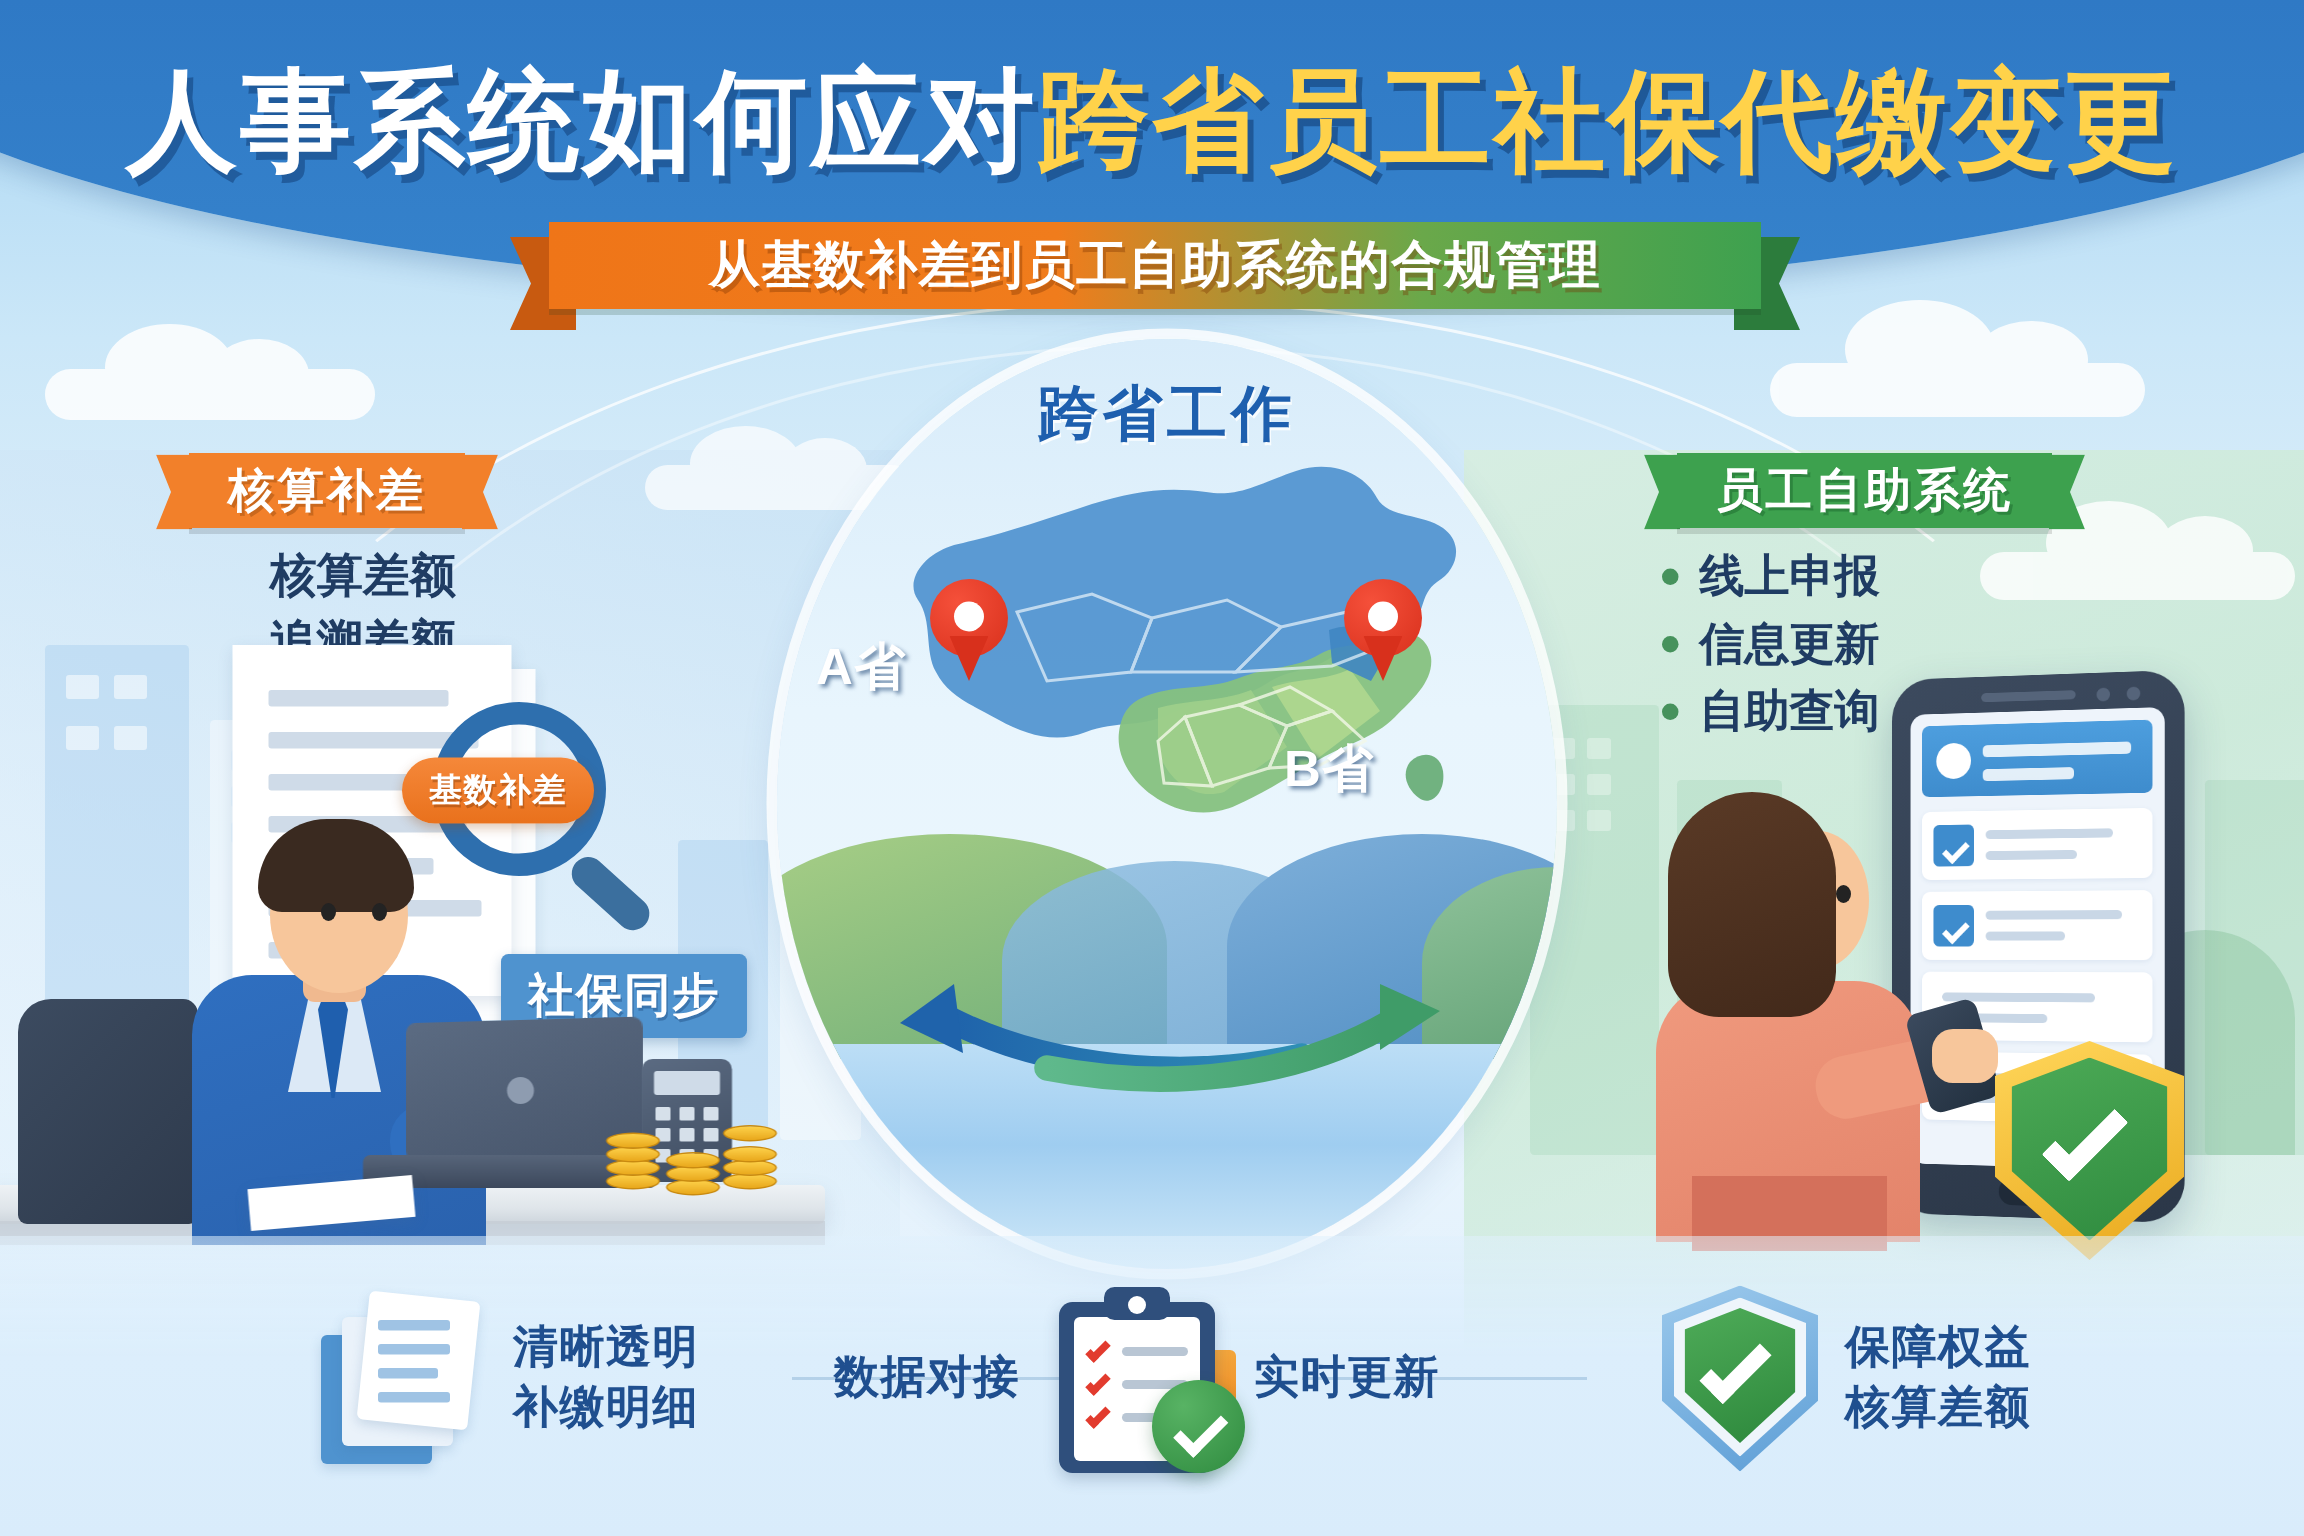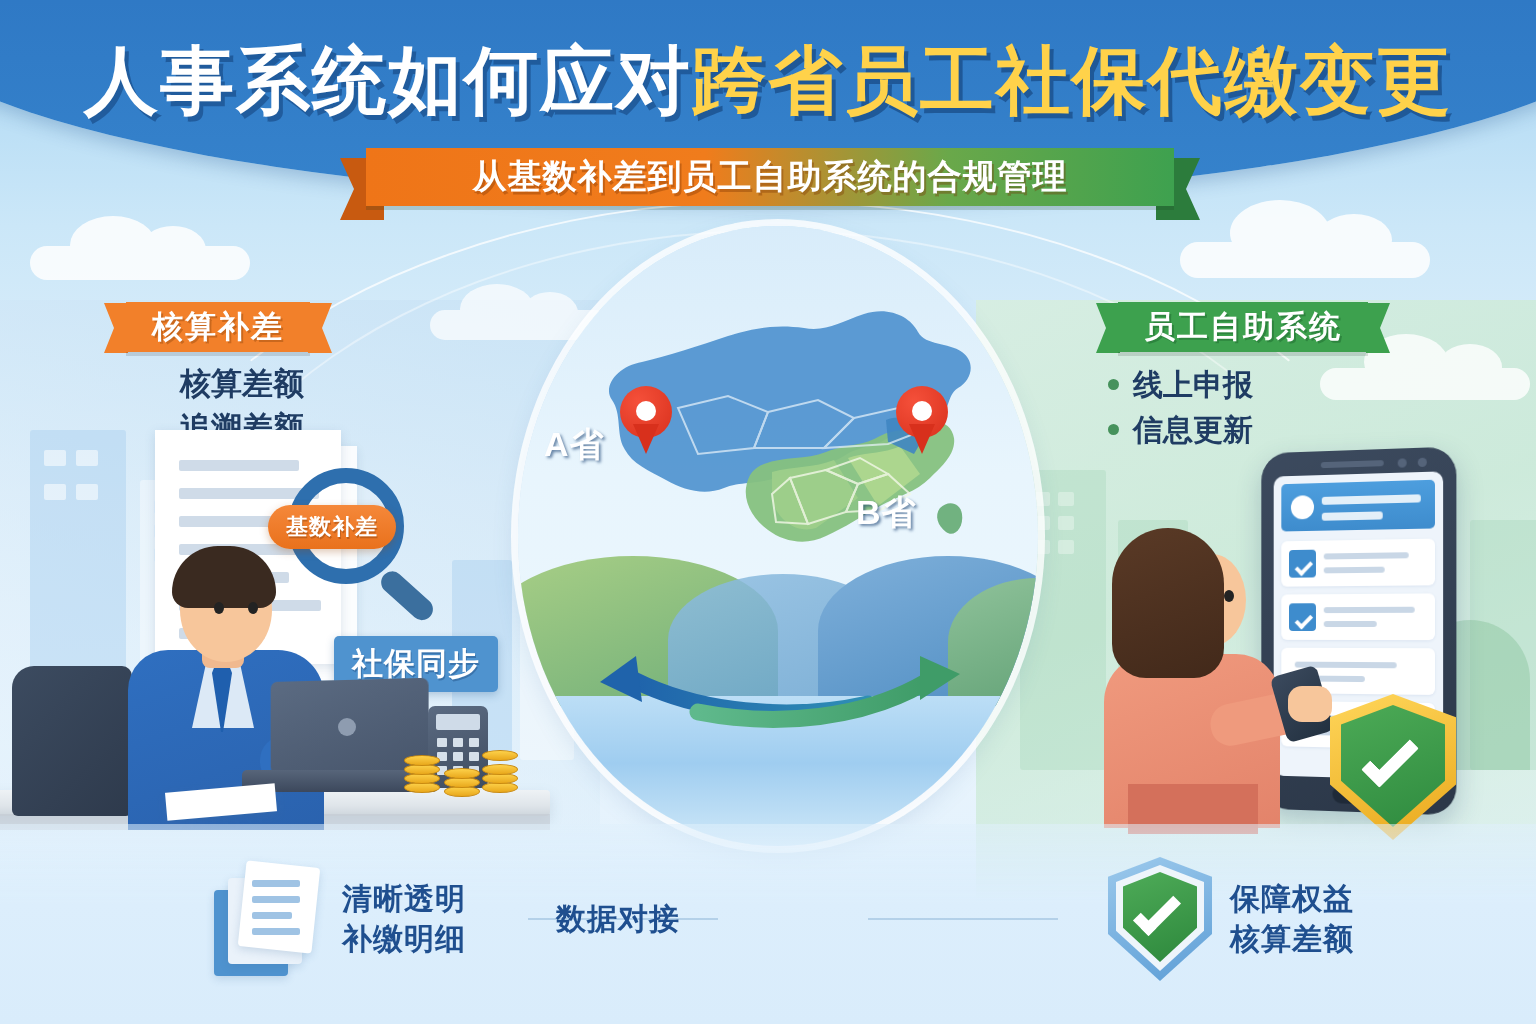--- a/index.html
+++ b/index.html
@@ -495,37 +495,42 @@
     <div class="plabel" style="left:26px;top:196px;">A省</div>
 
     <div class="pin" style="left:378px;top:160px;">
       <div class="head"></div>
         <div class="tip"></div>
         <div class="hole"></div>
     </div>
     <div class="plabel" style="left:338px;top:264px;">B省</div>
   </div>
 
+  <div class="circle-title">跨省工作</div>
 
   <div class="sbanner sb-green" style="left:1118px;top:296px;">
     <div class="notch l"></div>
     <div class="body">
       <span>员工自助系统</span>
     </div>
     <div class="notch r"></div>
   </div>
 
   <div class="blist" style="left:1108px;top:362px;">
     <div class="row">
       <span class="dot"></span>
       <span>线上申报</span>
     </div>
     <div class="row">
       <span class="dot"></span>
       <span>信息更新</span>
+    </div>
+    <div class="row">
+      <span class="dot"></span>
+      <span>自助查询</span>
     </div>
   </div>
 
   <div class="phone">
     <div class="notch-bar"></div>
     <div class="cam" style="left:140px;"></div>
     <div class="cam" style="left:160px;"></div>
     <div class="scr">
       <div class="ph-hdr">
         <div class="ph-av"></div>
@@ -590,20 +595,39 @@
       <div>补缴明细</div>
     </div>
   </div>
 
   <div class="bpanel" style="left:556px;justify-content:center;">
     <div class="btext">
       <div>数据对接</div>
     </div>
   </div>
 
+  <div class="bpanel" style="left:706px;">
+    <div class="clip">
+      <div class="tab-orange"></div>
+      <div class="clip-body"></div>
+      <div class="clip-page"></div>
+      <div class="clip-top"></div>
+      <div class="clip-hole"></div>
+      <div class="tick" style="left:18px;top:40px;"></div>
+      <div class="cline" style="left:42px;top:42px;width:44px;"></div>
+      <div class="tick" style="left:18px;top:62px;"></div>
+      <div class="cline" style="left:42px;top:64px;width:44px;"></div>
+      <div class="tick" style="left:18px;top:84px;"></div>
+      <div class="cline" style="left:42px;top:86px;width:44px;"></div>
+      <div class="greenbadge"></div>
+    </div>
+    <div class="btext">
+      <div>实时更新</div>
+    </div>
+  </div>
 
   <div class="bpanel" style="left:1108px;">
     <div class="shield-sm">
       <div class="ss-outer"></div>
         <div class="ss-mid"></div>
         <div class="ss-inner"></div>
       <div class="ss-check"></div>
     </div>
     <div class="btext">
       <div>保障权益</div>

